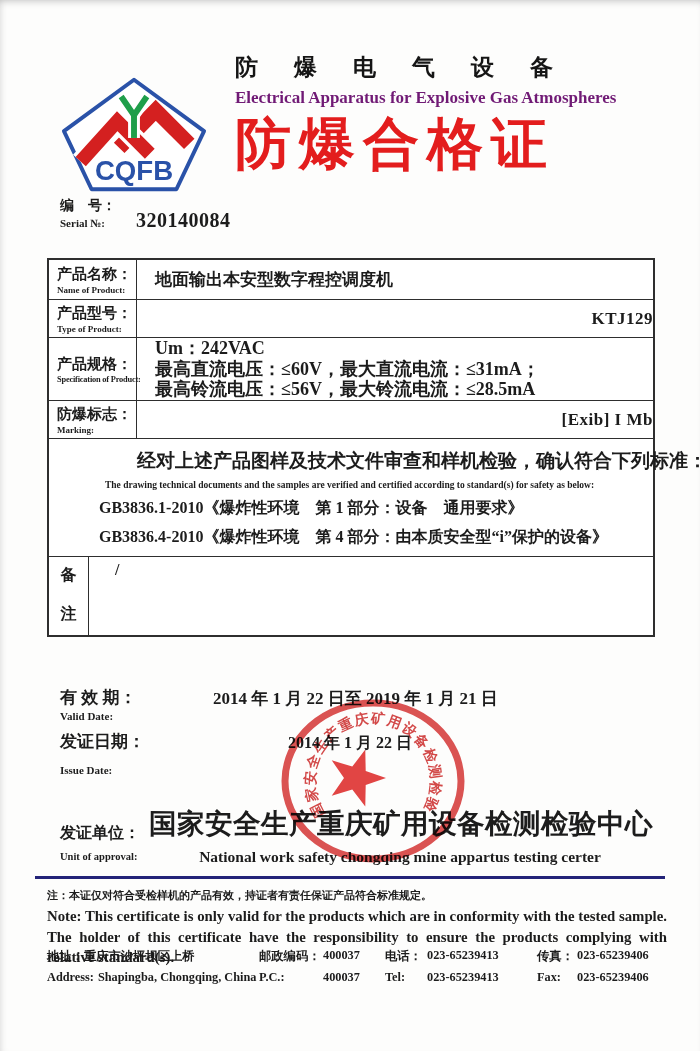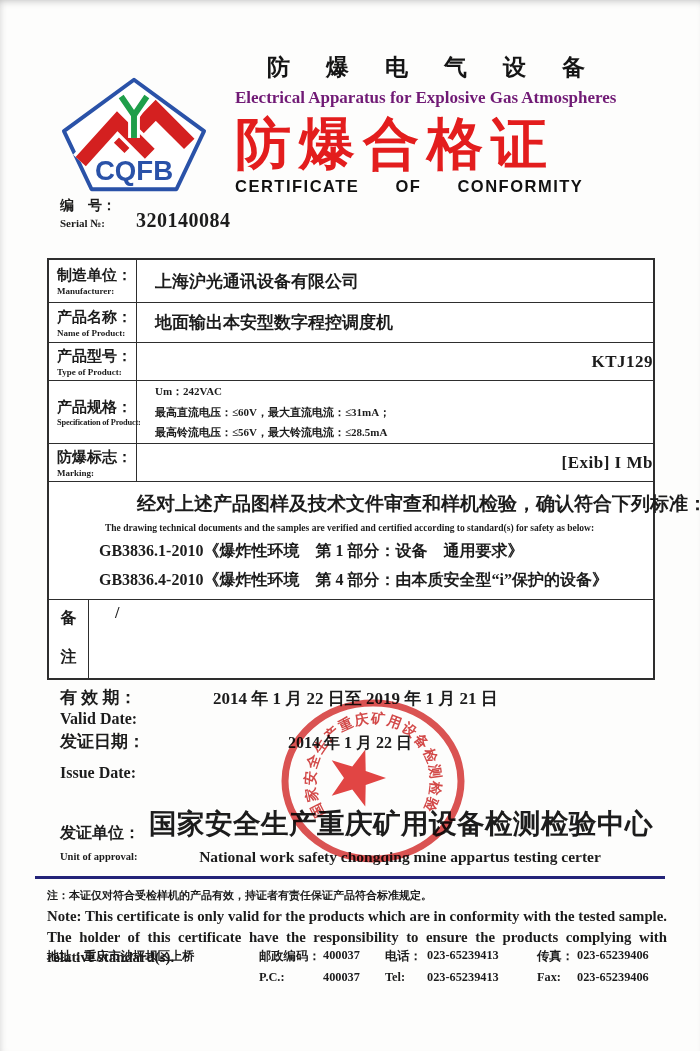--- a/index.html
+++ b/index.html
@@ -10,21 +10,21 @@
     font-family:"Liberation Serif",serif;
     color:#1c1c1c;
     overflow:hidden;
     box-shadow:inset 0 6px 8px -6px #b5b5b5, inset 6px 0 8px -7px #cfcfcf;
   }
   
   .logo{position:absolute;left:60px;top:74px;width:148px;height:122px;}
   .hdr{position:absolute;left:235px;top:52px;width:340px;}
   .hdr-cn{
     font-size:23px;font-weight:bold;letter-spacing:36px;
-    white-space:nowrap;color:#151515;margin-left:32px;
+    white-space:nowrap;color:#151515;
   }
   .hdr-en{
     margin-top:5px;font-size:17px;font-weight:bold;white-space:nowrap;
     letter-spacing:0px;color:#701a75;
   }
   .title-red{
     margin-top:6px;
     font-family:"Liberation Sans",sans-serif;
     font-size:56px;font-weight:900;letter-spacing:8px;
     color:#e31d1d;white-space:nowrap;line-height:60px;
@@ -52,34 +52,34 @@
     display:flex;flex-direction:column;justify-content:center;
     padding:2px 2px 2px 8px;
   }
   .t-label .cn{font-size:15px;font-weight:bold;white-space:nowrap;}
   .t-label .en{font-size:9px;font-weight:bold;white-space:nowrap;margin-top:1px;}
   .t-value{
     flex:1;display:flex;flex-direction:column;justify-content:center;
     padding-left:18px;font-size:17px;font-weight:bold;box-sizing:border-box;
   }
   .t-value.plain{font-weight:600;letter-spacing:.5px;text-align:right;}
-  .spec-line{font-size:11px;font-weight:bold;line-height:20.5px;white-space:nowrap;}
+  .spec-line{font-size:18px;font-weight:bold;line-height:20.5px;white-space:nowrap;}
   .std-cell{padding:9px 8px 4px 8px;box-sizing:border-box;}
   .std-head-cn{font-size:19px;font-weight:bold;margin-left:80px;white-space:nowrap;}
   .std-head-en{font-size:9.5px;font-weight:600;margin-left:48px;margin-top:6px;white-space:nowrap;}
   .std-item{font-size:16px;font-weight:600;margin-left:42px;margin-top:8px;white-space:nowrap;}
   .remark-label{
     width:40px;min-width:40px;border-right:1.6px solid #2e2e2e;box-sizing:border-box;
     display:flex;flex-direction:column;justify-content:space-between;align-items:center;
     padding:8px 0 10px 0;font-size:16px;font-weight:bold;
   }
   .remark-value{flex:1;padding:4px 0 0 26px;font-size:16px;font-weight:600;box-sizing:border-box;}
   
   .lbl-cn{font-size:17px;font-weight:bold;white-space:nowrap;}
-  .lbl-en{font-size:16px;font-weight:bold;white-space:nowrap;}
+  .lbl-en{font-size:11px;font-weight:bold;white-space:nowrap;}
   .valid-cn{position:absolute;left:60px;top:686px;}
   .valid-en{position:absolute;left:60px;top:710px;}
   .valid-val{position:absolute;left:213px;top:687px;font-size:17px;font-weight:600;white-space:nowrap;}
   .issue-cn{position:absolute;left:60px;top:730px;}
   .issue-en{position:absolute;left:60px;top:764px;}
   .issue-val{position:absolute;left:288px;top:733px;font-size:16px;font-weight:600;white-space:nowrap;}
   
   .stamp{position:absolute;left:281px;top:696px;width:192px;height:172px;opacity:.9;mix-blend-mode:multiply;pointer-events:none;}
   
   .appr-cn{position:absolute;left:60px;top:823px;font-size:16px;font-weight:bold;white-space:nowrap;}
@@ -119,38 +119,30 @@
       <polyline points="62,22 75,41 88,22" fill="none" stroke="#1f9e4a" stroke-width="6"></polyline>
       <line x1="75" y1="41" x2="75" y2="64" stroke="#1f9e4a" stroke-width="6"></line>
     </g>
     <text x="75" y="107" text-anchor="middle" font-family="Liberation Sans, sans-serif" font-size="28" font-weight="bold" fill="#2a52a8">CQFB</text>
   </svg>
 
   <div class="hdr">
     <div class="hdr-cn">防爆电气设备</div>
     <div class="hdr-en">Electrical Apparatus for Explosive Gas Atmospheres</div>
     <div class="title-red">防爆合格证</div>
-    <div class="title-red-en">CERTIFICATE OF CONFORMITY</div>
   </div>
 
   <div class="serial">
     <div class="serial-cn">编　号：</div>
     <div class="serial-en">Serial  №:</div>
     <div class="serial-val">320140084</div>
   </div>
 
   <div class="cert-table">
 
-    <div class="t-row" style="height:43px;">
-      <div class="t-label">
-        <span class="cn">制造单位：</span>
-        <span class="en">Manufacturer:</span>
-      </div>
-      <div class="t-value">上海沪光通讯设备有限公司</div>
-    </div>
 
     <div class="t-row" style="height:40px;">
       <div class="t-label">
         <span class="cn">产品名称：</span>
         <span class="en">Name of Product:</span>
       </div>
       <div class="t-value">地面输出本安型数字程控调度机</div>
     </div>
 
     <div class="t-row" style="height:38px;">
@@ -228,20 +220,24 @@
     <div class="note-cn">注：本证仅对符合受检样机的产品有效，持证者有责任保证产品符合标准规定。</div>
     <div class="note-en">Note: This certificate is only valid for the products which are in conformity with the tested sample. The holder of this certificate have the responsibility to ensure the products complying with relative standard(s).</div>
   </div>
 
   <div class="contact">
     <div class="c-col c1">
       <div class="row">
         <span class="lab">地址：</span>
         <span>重庆市沙坪坝区上桥</span>
       </div>
+      <div class="row">
+        <span class="lab" style="margin-right:4px;">Address:</span>
+        <span>Shapingba, Chongqing, China</span>
+      </div>
     </div>
     <div class="c-col c2">
       <div class="row">
         <span class="lab">邮政编码：</span>
         <span>400037</span>
       </div>
       <div class="row">
         <span class="lab">P.C.:</span>
         <span>400037</span>
       </div>

